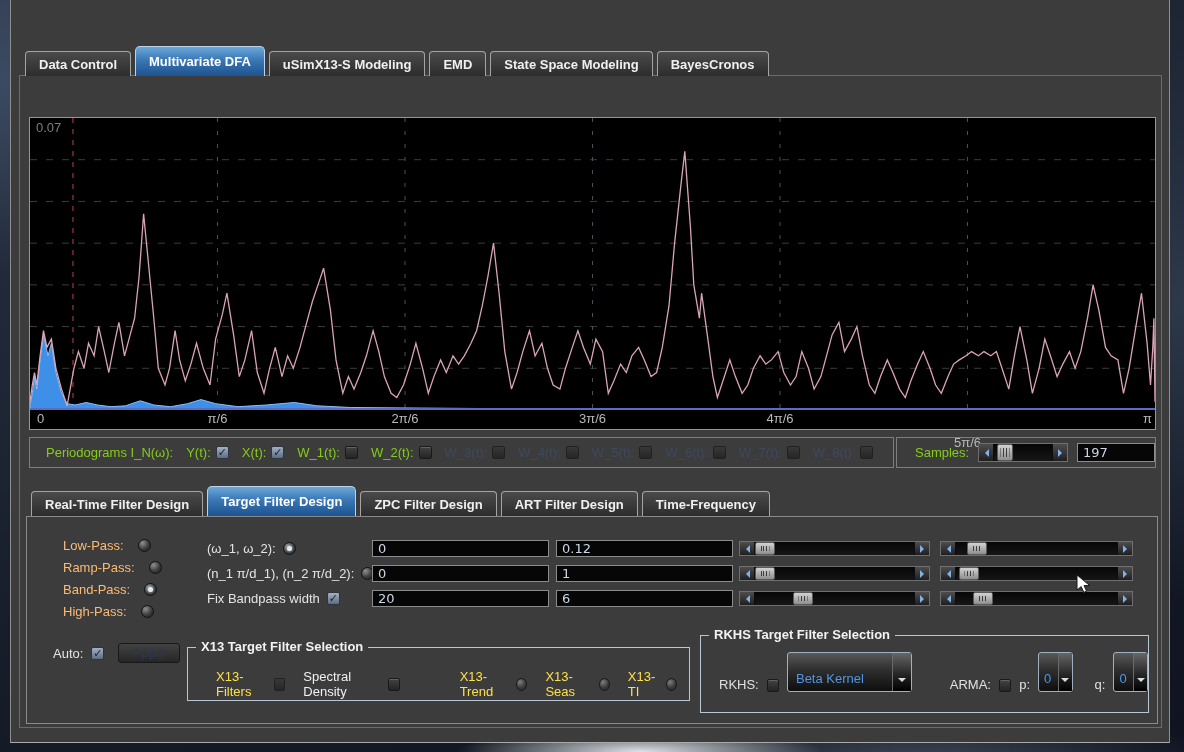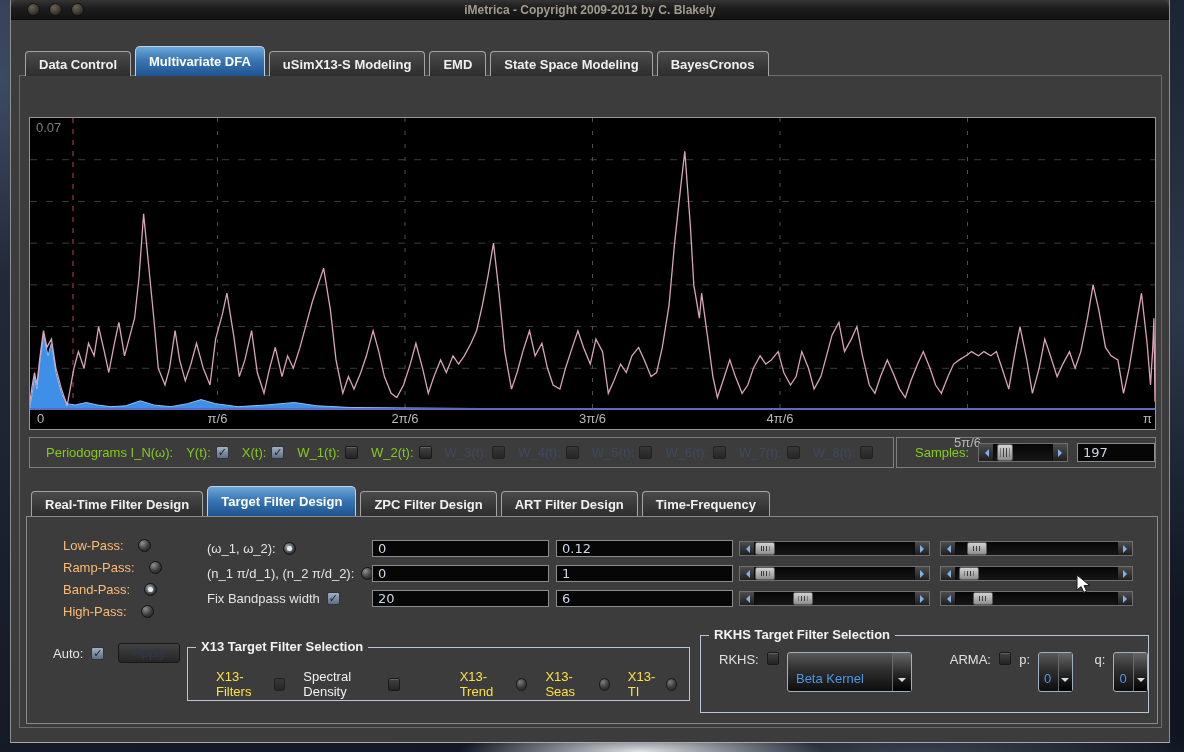--- a/index.html
+++ b/index.html
@@ -112,21 +112,21 @@
   .group-box { position:absolute; border:1px solid #b9c7d4; }
   .group-title { position:absolute; top:-9px; left:8px; background:#3c3c3c; padding:0 5px;
     font-weight:bold; color:#f2f2f2; font-size:13px; white-space:nowrap; }
   .x13-box { left:160px; top:130px; width:503px; height:54px; }
   .x13-row { margin:21px 0 0 28px; display:flex; align-items:center; gap:6px; }
   .x13-item { display:flex; align-items:center; gap:6px; margin-right:12px; font-size:13px; }
   .x13-item .glabel { color:#f0f0f0; }
   .x13-item.disabled .glabel { color:#fde047; }
   .x13-item.gapbig { margin-left:42px; }
   .rkhs-box { left:673px; top:118px; width:449px; height:78px; }
-  .rkhs-row { margin:16px 0 0 18px; display:flex; align-items:flex-start; gap:8px;
+  .rkhs-row { margin:16px 0 0 18px; display:flex; align-items:flex-end; gap:8px;
     color:#e0e0e0; font-size:13px; }
   .combo { background:linear-gradient(#585858,#2e2e2e 45%,#0e0e0e); border:1px solid #9fb0c0;
     border-radius:3px; display:flex; height:40px; }
   .combo-text { flex:1; align-self:flex-end; padding:0 2px 5px 8px; color:#4f97e6;
     font-size:13px; white-space:nowrap; overflow:hidden; }
   .combo-arrow { width:19px; border-left:1px solid #6a6a6a; display:flex; align-items:flex-end;
     justify-content:center; padding-bottom:7px; background:linear-gradient(#666,#222 60%,#000); }
   .combo-arrow .dchev { width:0; height:0; border:4px solid transparent; border-top-color:#d5dde4;
     margin-bottom:-2px; }
   .combo-big { width:134px; }
@@ -134,28 +134,20 @@
   .combo-sm .combo-text { padding-left:5px; }
   .combo-sm .combo-arrow { width:14px; }
   .arma-gap { margin-left:30px; }
 
   .cursor { position:absolute; left:1076px; top:574px; z-index:50; }
 </style>
 </head>
 <body>
 
 <div class="window">
-  <div class="titlebar">
-    <span class="wbtns">
-      <span class="wbtn"></span>
-      <span class="wbtn"></span>
-      <span class="wbtn"></span>
-    </span>
-    <span>iMetrica - Copyright 2009-2012 by C. Blakely</span>
-  </div>
 
   <div class="outer-panel"></div>
   <div class="tabs main-tabs" id="main-tabs">
       <span class="tab">Data Control</span>
       <span class="tab selected">Multivariate DFA</span>
       <span class="tab">uSimX13-S Modeling</span>
       <span class="tab">EMD</span>
       <span class="tab">State Space Modeling</span>
       <span class="tab">BayesCronos</span>
     </div>

